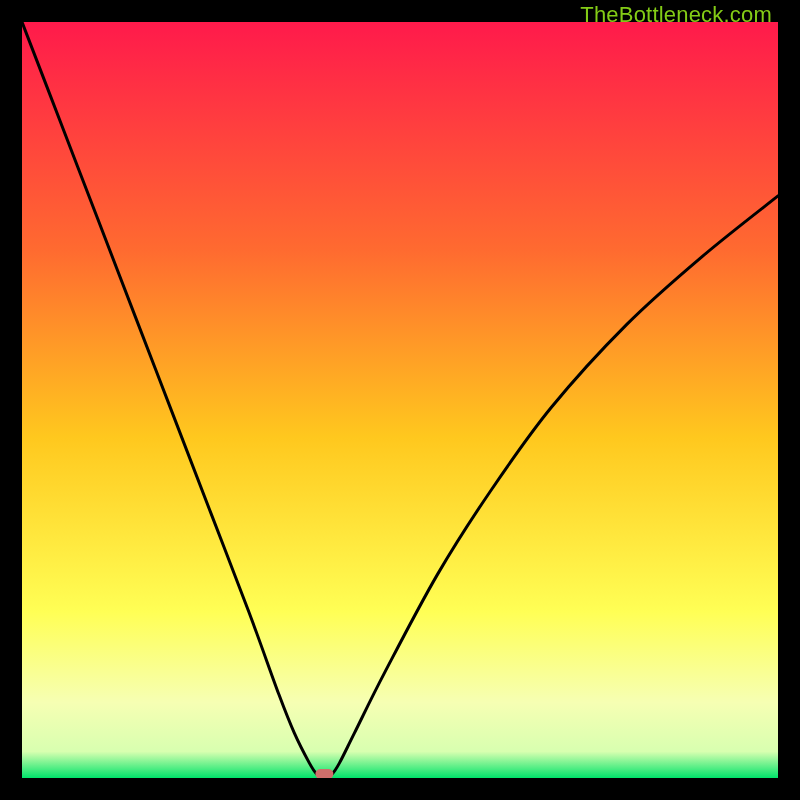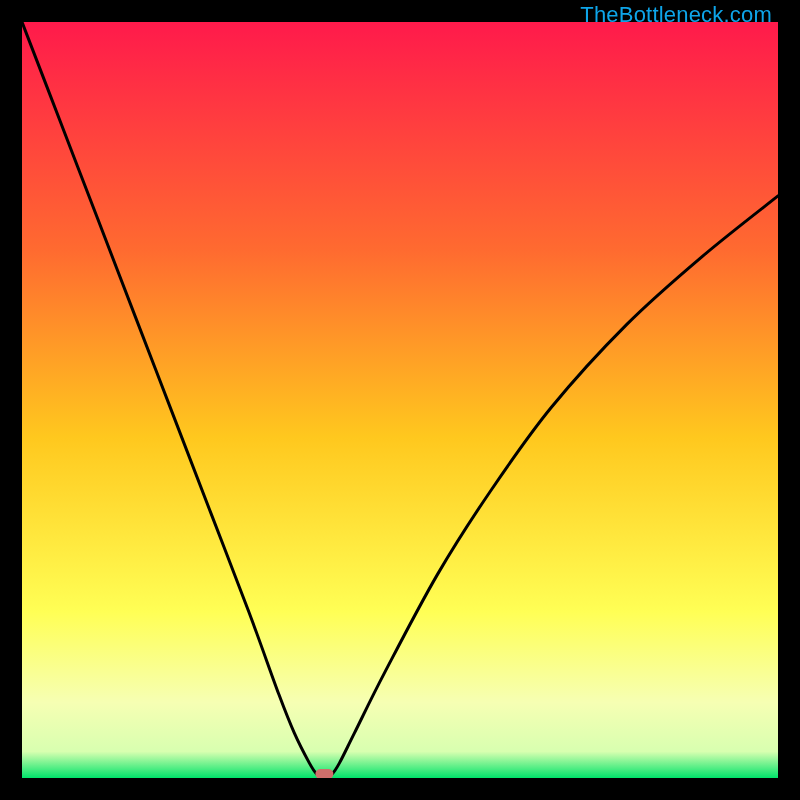--- a/index.html
+++ b/index.html
@@ -23,21 +23,21 @@
     position: absolute;
     left: 0;
     top: 0;
     width: 756px;
     height: 756px;
   }
   .watermark {
     position: absolute;
     top: 2px;
     right: 28px;
-    color: #0ea5e9;
+    color: #84cc16;
     font-size: 22px;
     letter-spacing: 0.2px;
     font-weight: 500;
     user-select: none;
   }
 </style>
 </head>
 <body>
 
 <div class="watermark">TheBottleneck.com</div>

